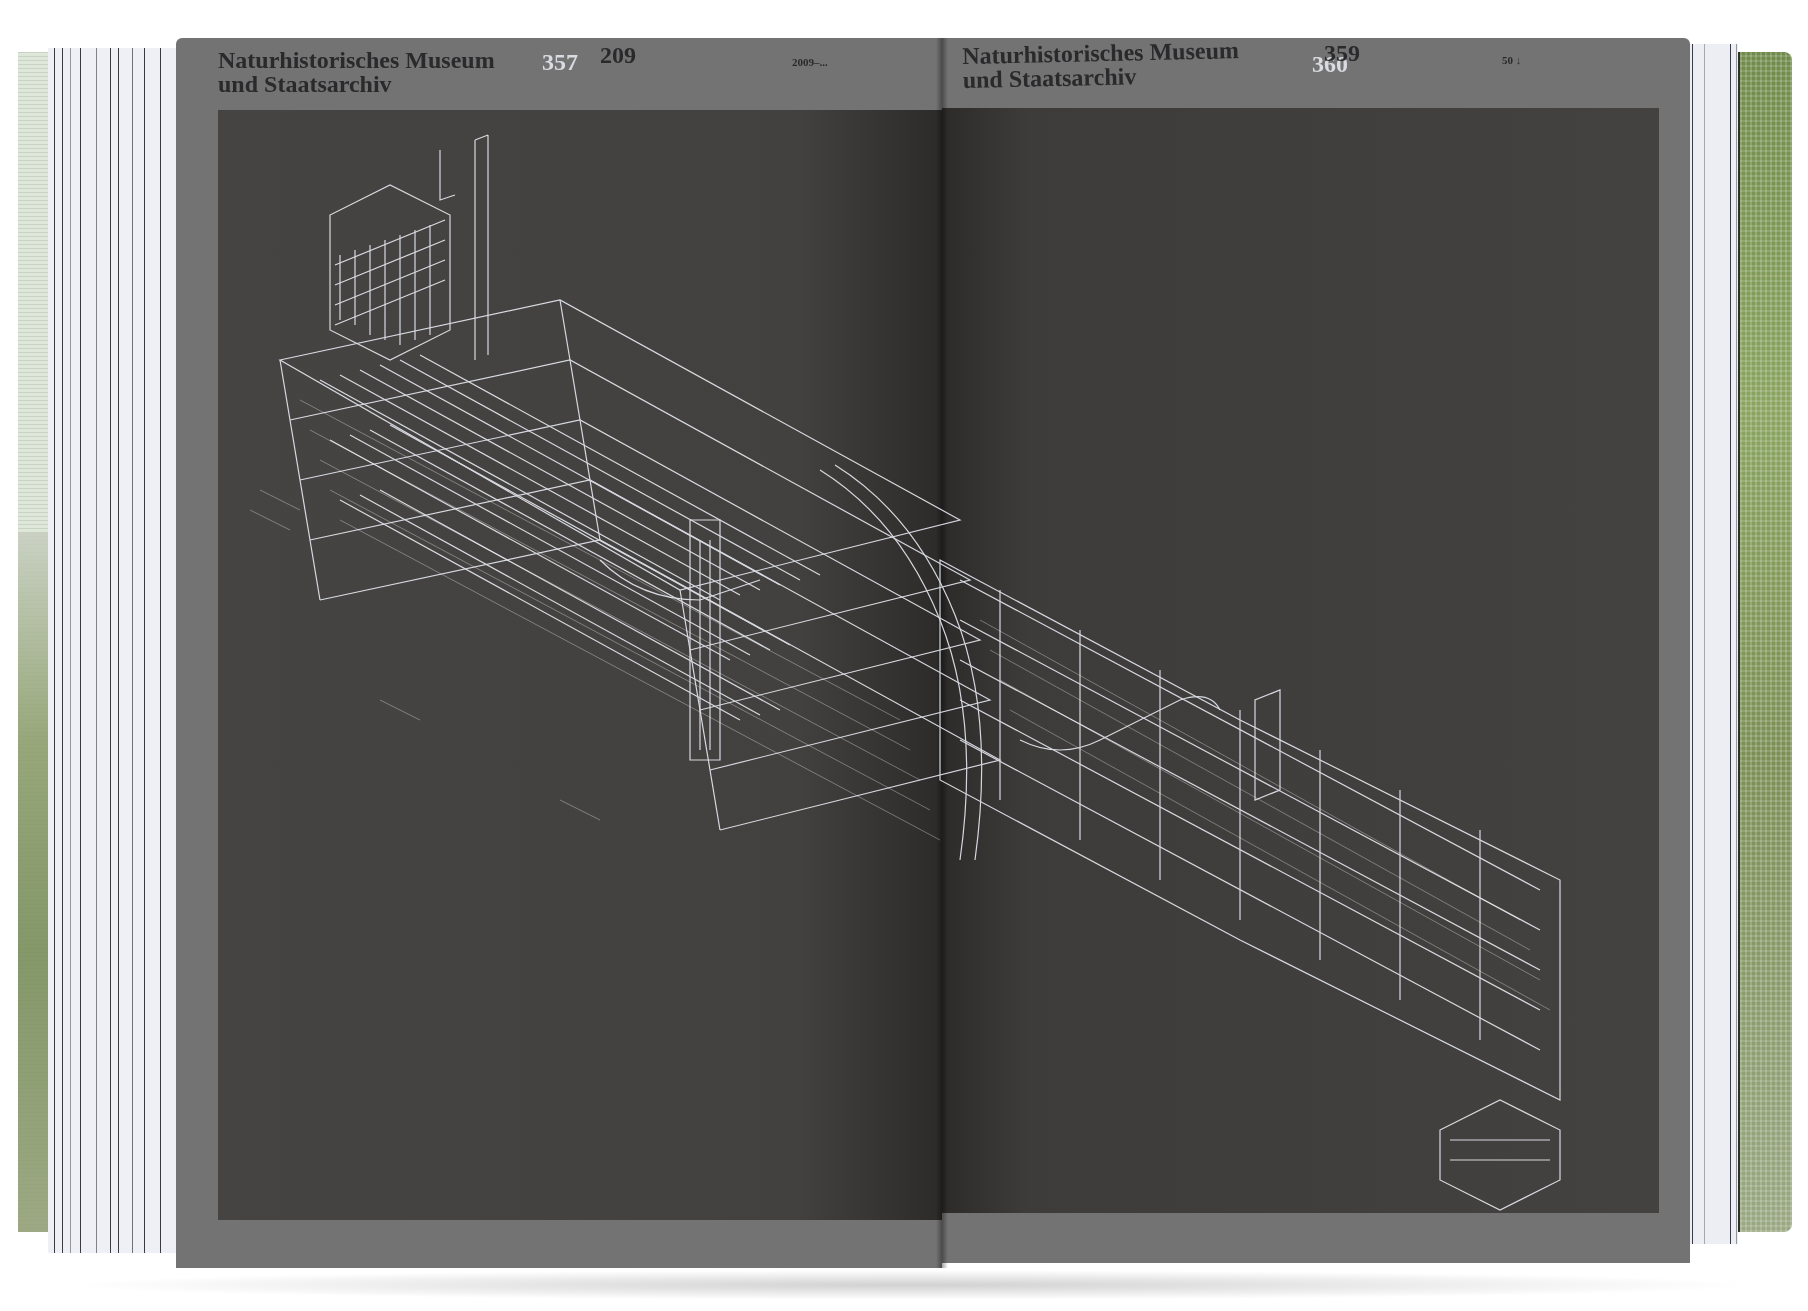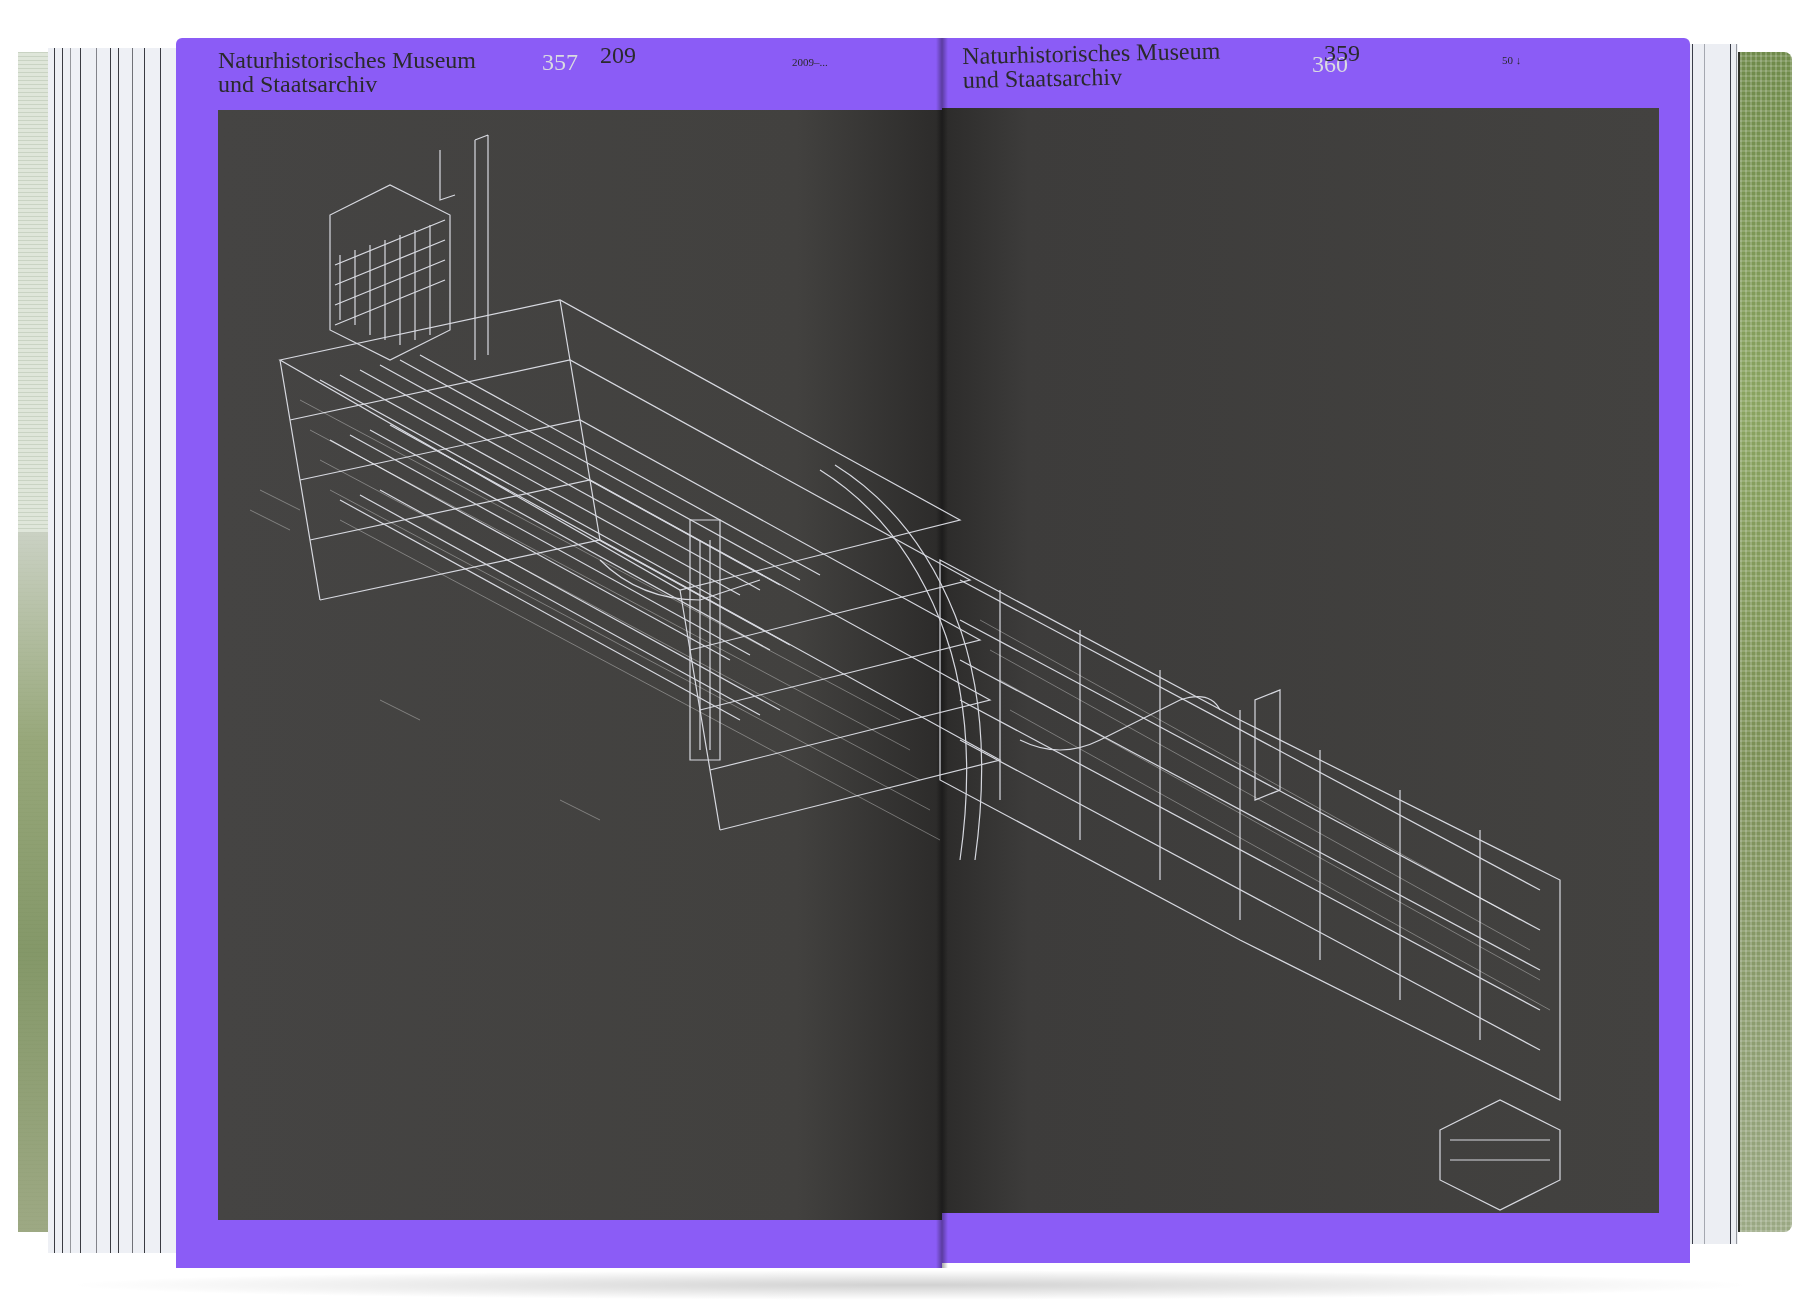--- a/index.html
+++ b/index.html
@@ -10,21 +10,21 @@
   .cover-left .green{position:absolute;left:0;bottom:0;width:100%;height:700px;background:linear-gradient(180deg,#c8cfc1,#8fa06f 30%,#7a8f5c 60%,#96a27a);opacity:.9;}
   .cover-right{position:absolute;left:1740px;top:52px;width:52px;height:1180px;background:linear-gradient(180deg,#6f8a4a,#8aa460 30%,#7b8f55 60%,#9aa883 100%);border-radius:0 8px 8px 0;}
   .cover-right:after{content:"";position:absolute;inset:0;background:repeating-linear-gradient(90deg,rgba(255,255,255,.18) 0 2px,transparent 2px 5px),repeating-linear-gradient(0deg,rgba(255,255,255,.15) 0 2px,transparent 2px 5px);border-radius:0 8px 8px 0;}
   .cover-right-dark{position:absolute;left:1736px;top:52px;width:8px;height:1180px;background:#2e3128;}
   
   .stack-left{position:absolute;left:48px;top:48px;width:130px;height:1205px;background:#eef0f5;}
   .stack-left i{position:absolute;top:0;bottom:0;width:1px;background:#3a3b42;}
   .stack-right{position:absolute;left:1690px;top:44px;width:48px;height:1200px;background:#eceef3;}
   .stack-right i{position:absolute;top:0;bottom:0;width:1px;background:#3a3d48;}
   
-  .page{position:absolute;background:#8b5cf6;}
+  .page{position:absolute;background:#737373;font-weight:bold;}
   .page-left{left:176px;top:38px;width:766px;height:1230px;border-radius:6px 0 0 0;}
   .page-right{left:942px;top:38px;width:748px;height:1225px;border-radius:0 6px 0 0;}
   .runhead{position:absolute;font-size:24px;line-height:24px;color:#2a2a2c;}
   .pagenum{position:absolute;font-size:24px;color:#2a2a2c;}
   .small{position:absolute;font-size:11px;color:#2a2a2c;}
   .ghost{position:absolute;font-size:24px;color:#d9dbe1;line-height:24px;}
   .panel{position:absolute;background:#3f3e3d;}
   .panel-left{left:42px;top:72px;width:724px;height:1110px;background:linear-gradient(90deg,#454443 0%,#42413f 80%,#2c2b2a 100%);}
   .panel-right{left:0;top:70px;width:717px;height:1105px;background:linear-gradient(90deg,#2c2b2a 0%,#3d3c3b 12%,#434240 100%);}
   .gutter{position:absolute;left:936px;top:38px;width:12px;height:1230px;background:linear-gradient(90deg,rgba(0,0,0,0) 0,rgba(0,0,0,.35) 50%,rgba(0,0,0,0) 100%);}

